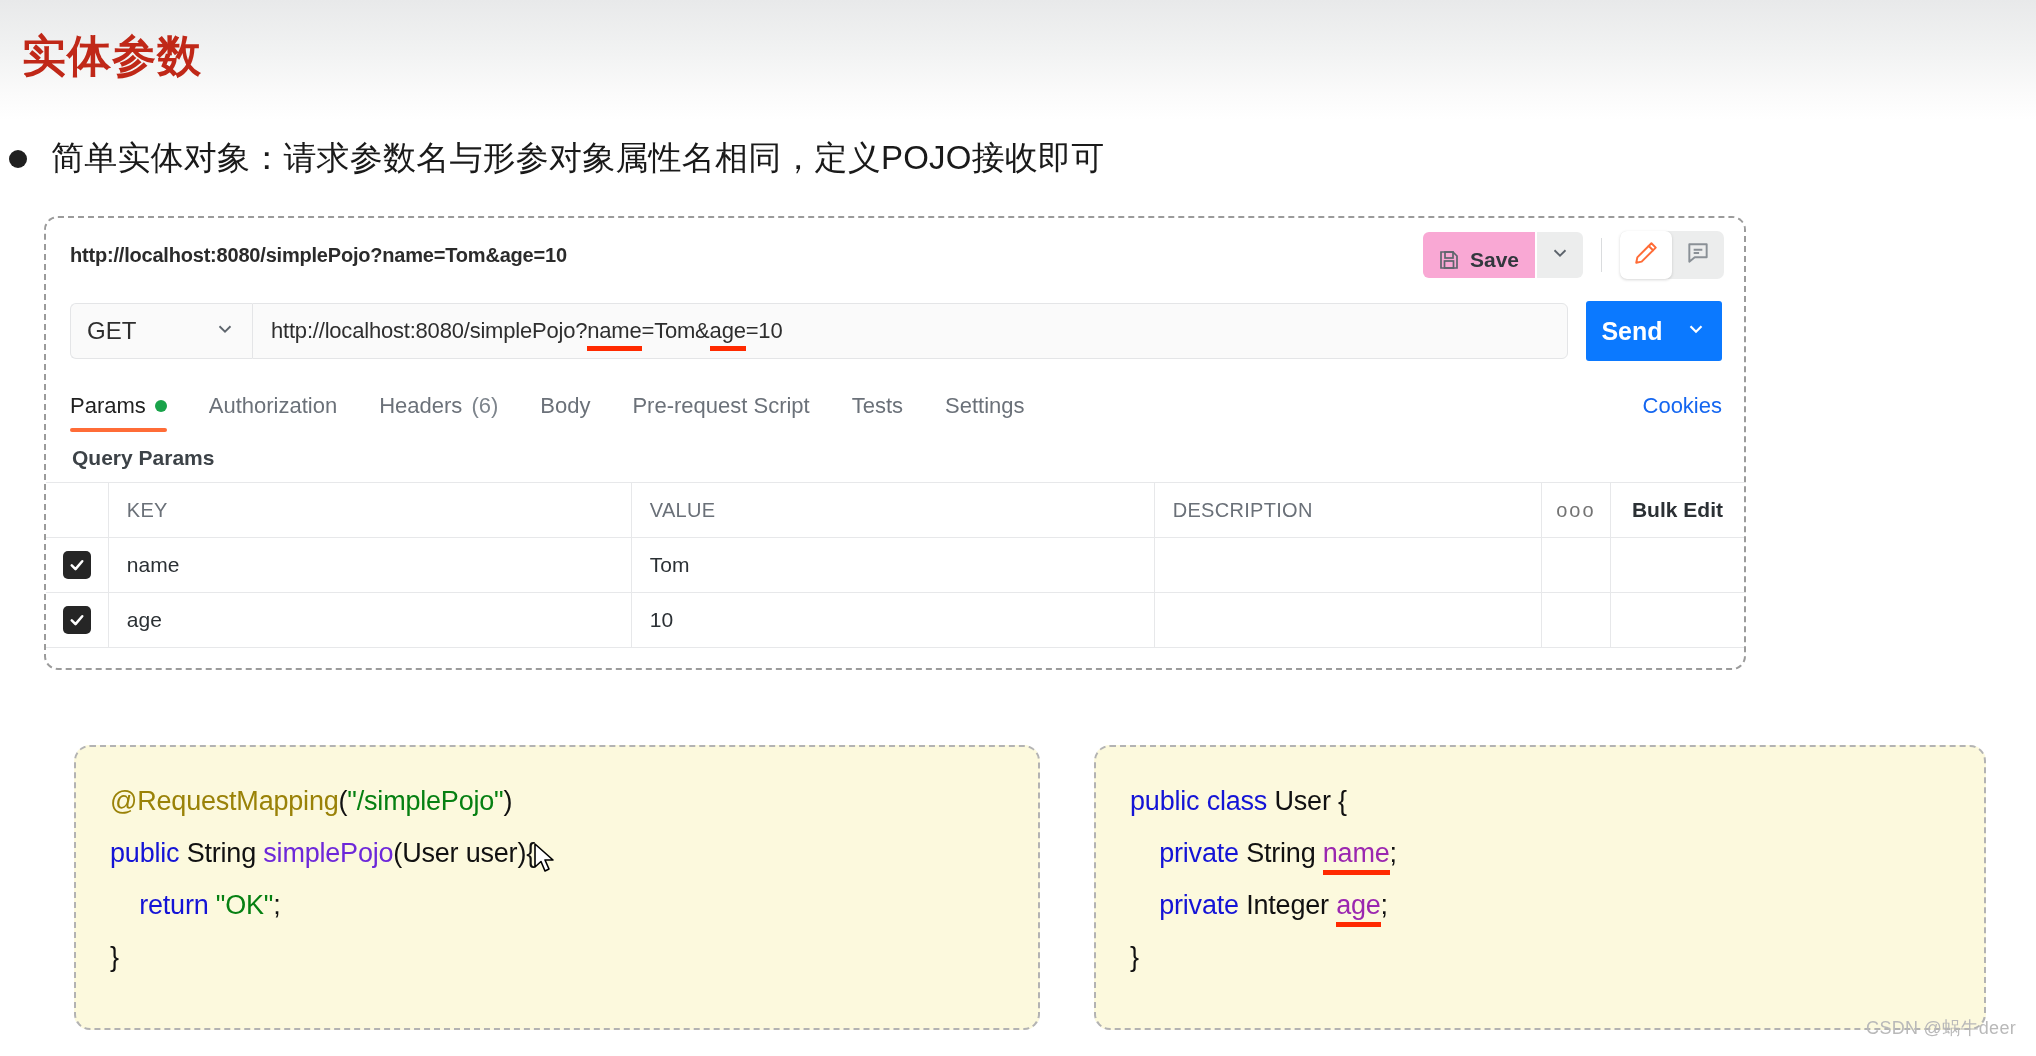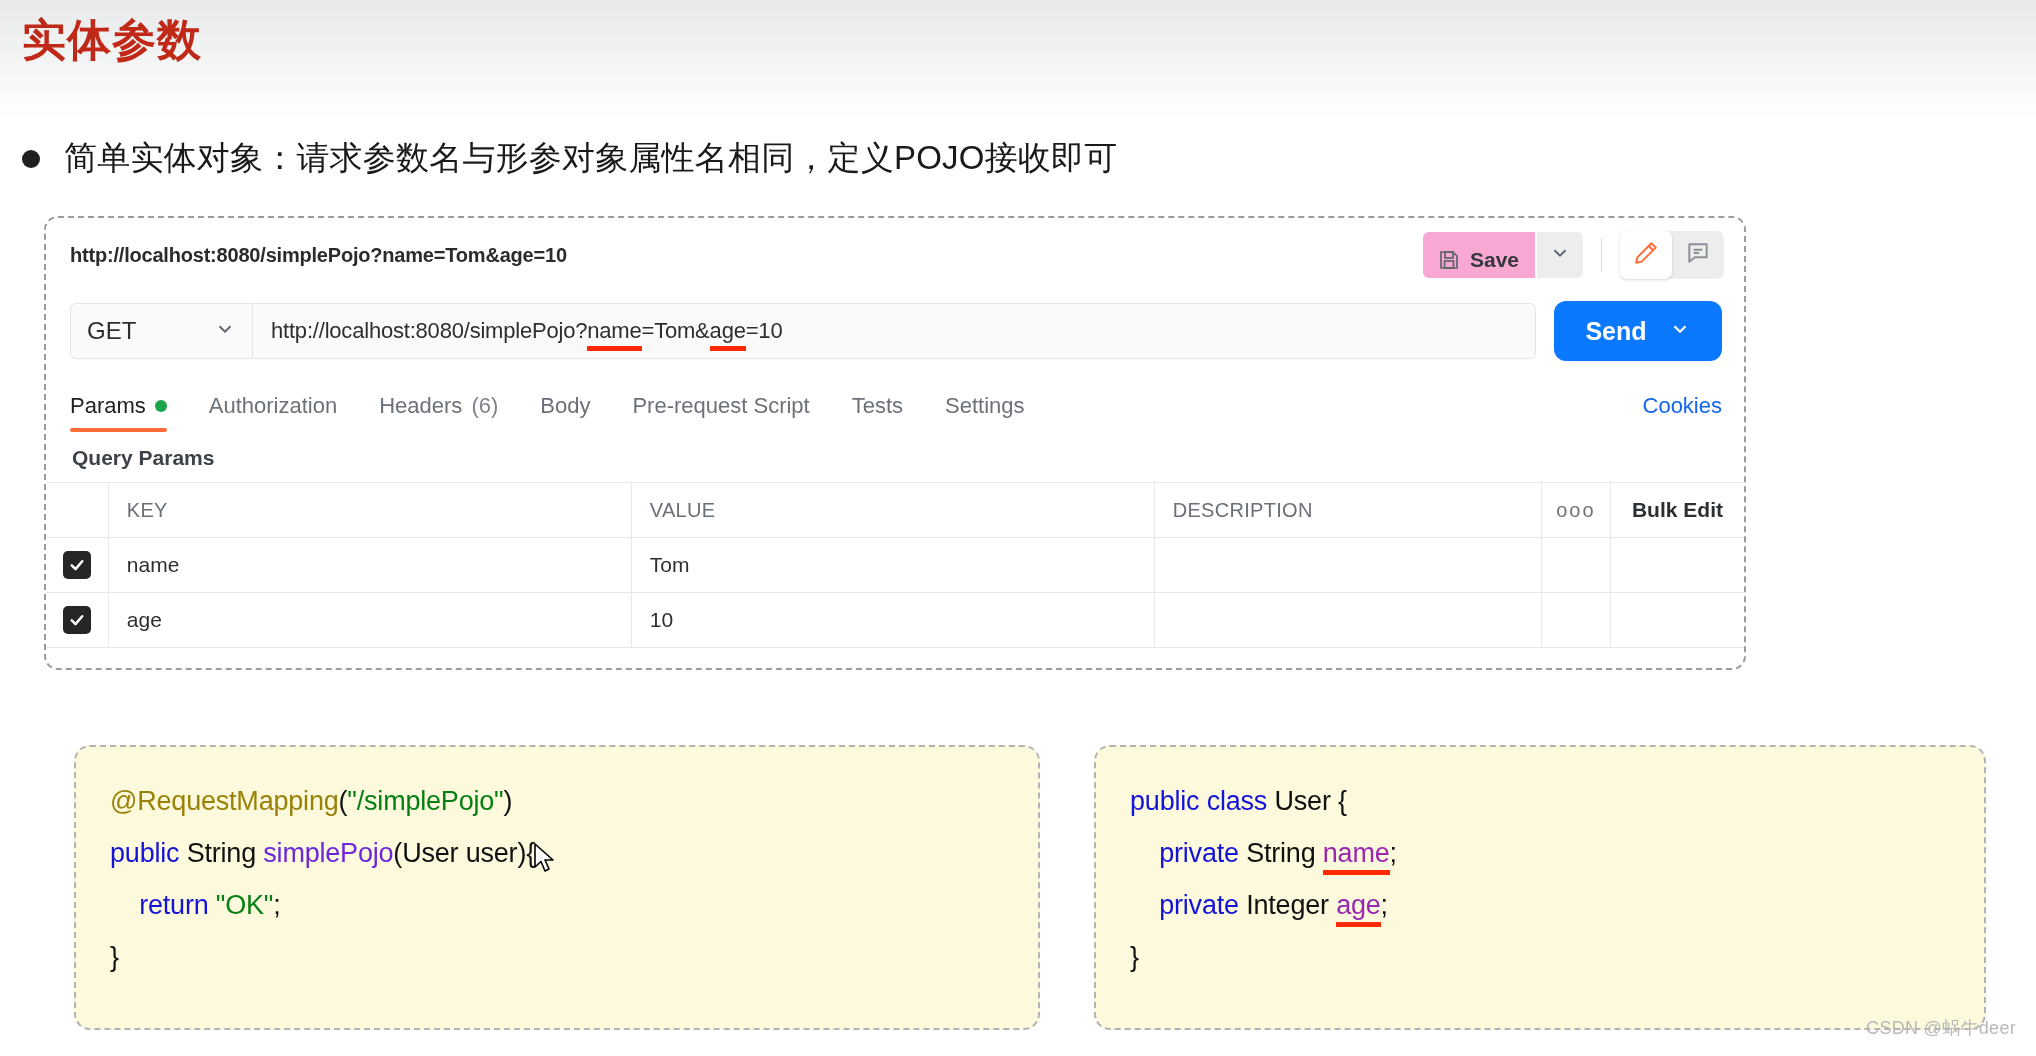--- a/index.html
+++ b/index.html
@@ -30,33 +30,33 @@
     position: relative;
     width: 2036px;
     height: 1056px;
     z-index: 1;
   }
 
   
   .slide-title {
     position: absolute;
     left: 22px;
-    top: 14px;
+    top: 30px;
     font-size: 44px;
     font-weight: bold;
     color: #c02818;
     letter-spacing: 1px;
     line-height: 1.2;
     white-space: nowrap;
   }
 
   
   .bullet-row {
     position: absolute;
-    left: 22px;
+    left: 9px;
     top: 136px;
     display: flex;
     align-items: center;
     white-space: nowrap;
   }
   .bullet-dot {
     width: 18px; height: 18px;
     border-radius: 50%;
     background: #1f1f1f;
     margin-right: 24px;
@@ -208,24 +208,24 @@
     content: "";
     position: absolute;
     left: 0; right: 0;
     bottom: -7px;
     height: 5px;
     background: #ff2a00;
   }
 
   .send-btn {
     margin-left: 18px;
-    width: 168px;
+    width: 136px;
     height: 60px;
     background: #0b79ff;
-    border-radius: 12px;
+    border-radius: 3px;
     display: flex;
     align-items: center;
     justify-content: center;
     gap: 22px;
     cursor: pointer;
   }
   .send-label {
     font-size: 25px;
     font-weight: bold;
     color: #ffffff;

